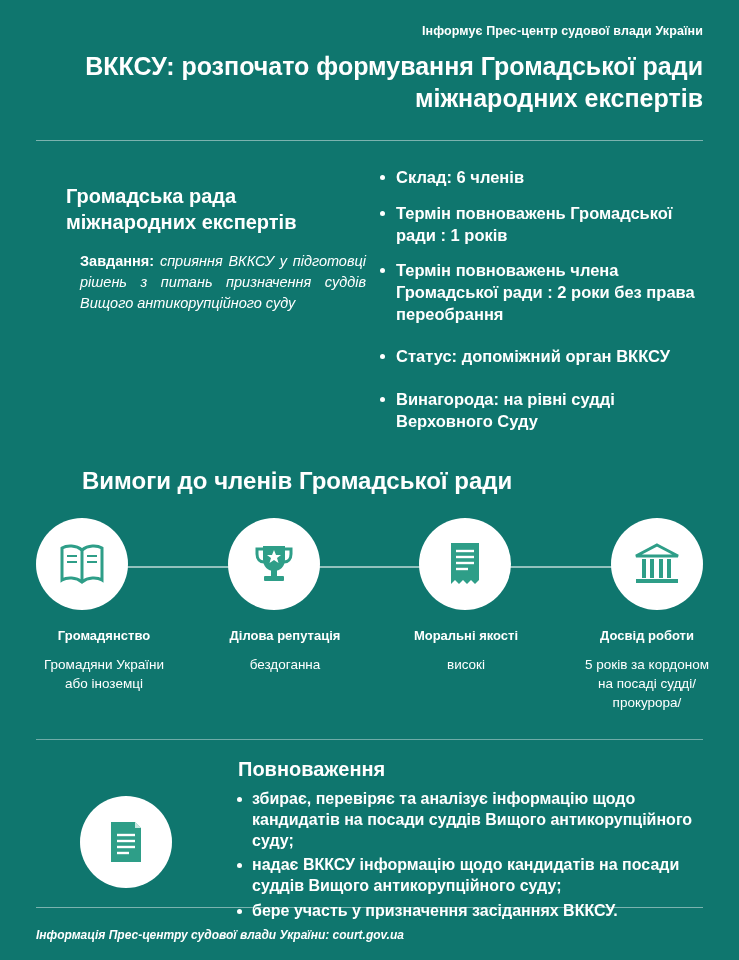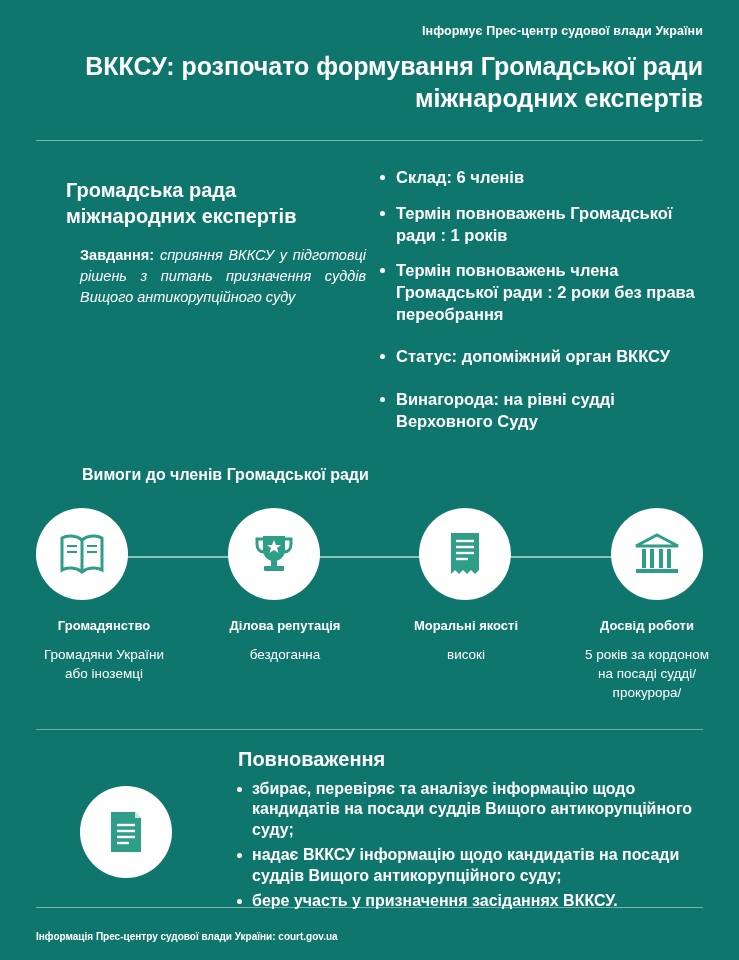--- a/index.html
+++ b/index.html
@@ -53,21 +53,21 @@
     padding: 26px 36px 0 36px;
     box-sizing: border-box;
   }
   .col-left { width: 330px; box-sizing: border-box; padding-left: 30px; }
   .col-right { flex: 1; box-sizing: border-box; padding-left: 12px; }
 
   .block-heading {
     font-size: 20px;
     font-weight: bold;
     line-height: 1.3;
-    margin: 10px 0 16px 0;
+    margin: 16px 0 16px 0;
   }
   .task-line {
     font-size: 14.5px;
     line-height: 1.45;
     text-align: justify;
     margin-top: 14px;
     padding-left: 14px;
   }
   .task-line b { font-weight: bold; font-style: normal; }
   .task-line i { font-style: italic; }
@@ -92,21 +92,21 @@
     left: 2px;
     top: 8px;
     width: 5px;
     height: 5px;
     border-radius: 50%;
     background: #ffffff;
   }
 
   
   .req-heading {
-    font-size: 16px;
+    font-size: 24px;
     font-weight: bold;
     line-height: 1.3;
     padding: 18px 0 0 82px;
     margin: 0;
   }
   .icons-row {
     position: relative;
     margin: 22px 36px 0 36px;
     height: 96px;
   }
@@ -199,23 +199,24 @@
     height: 5px;
     border-radius: 50%;
     background: #ffffff;
   }
 
   .footer {
     position: absolute;
     bottom: 18px;
     left: 36px;
     right: 36px;
-    font-size: 10px;
+    font-size: 12px;
     font-weight: bold;
     color: #ffffff;
+    font-style: italic;
   }
   .footer-divider {
     height: 1px;
     background: rgba(255,255,255,.45);
     margin: 0 36px;
     position: absolute;
     left: 0; right: 0;
     bottom: 52px;
   }
   svg { display: block; }

